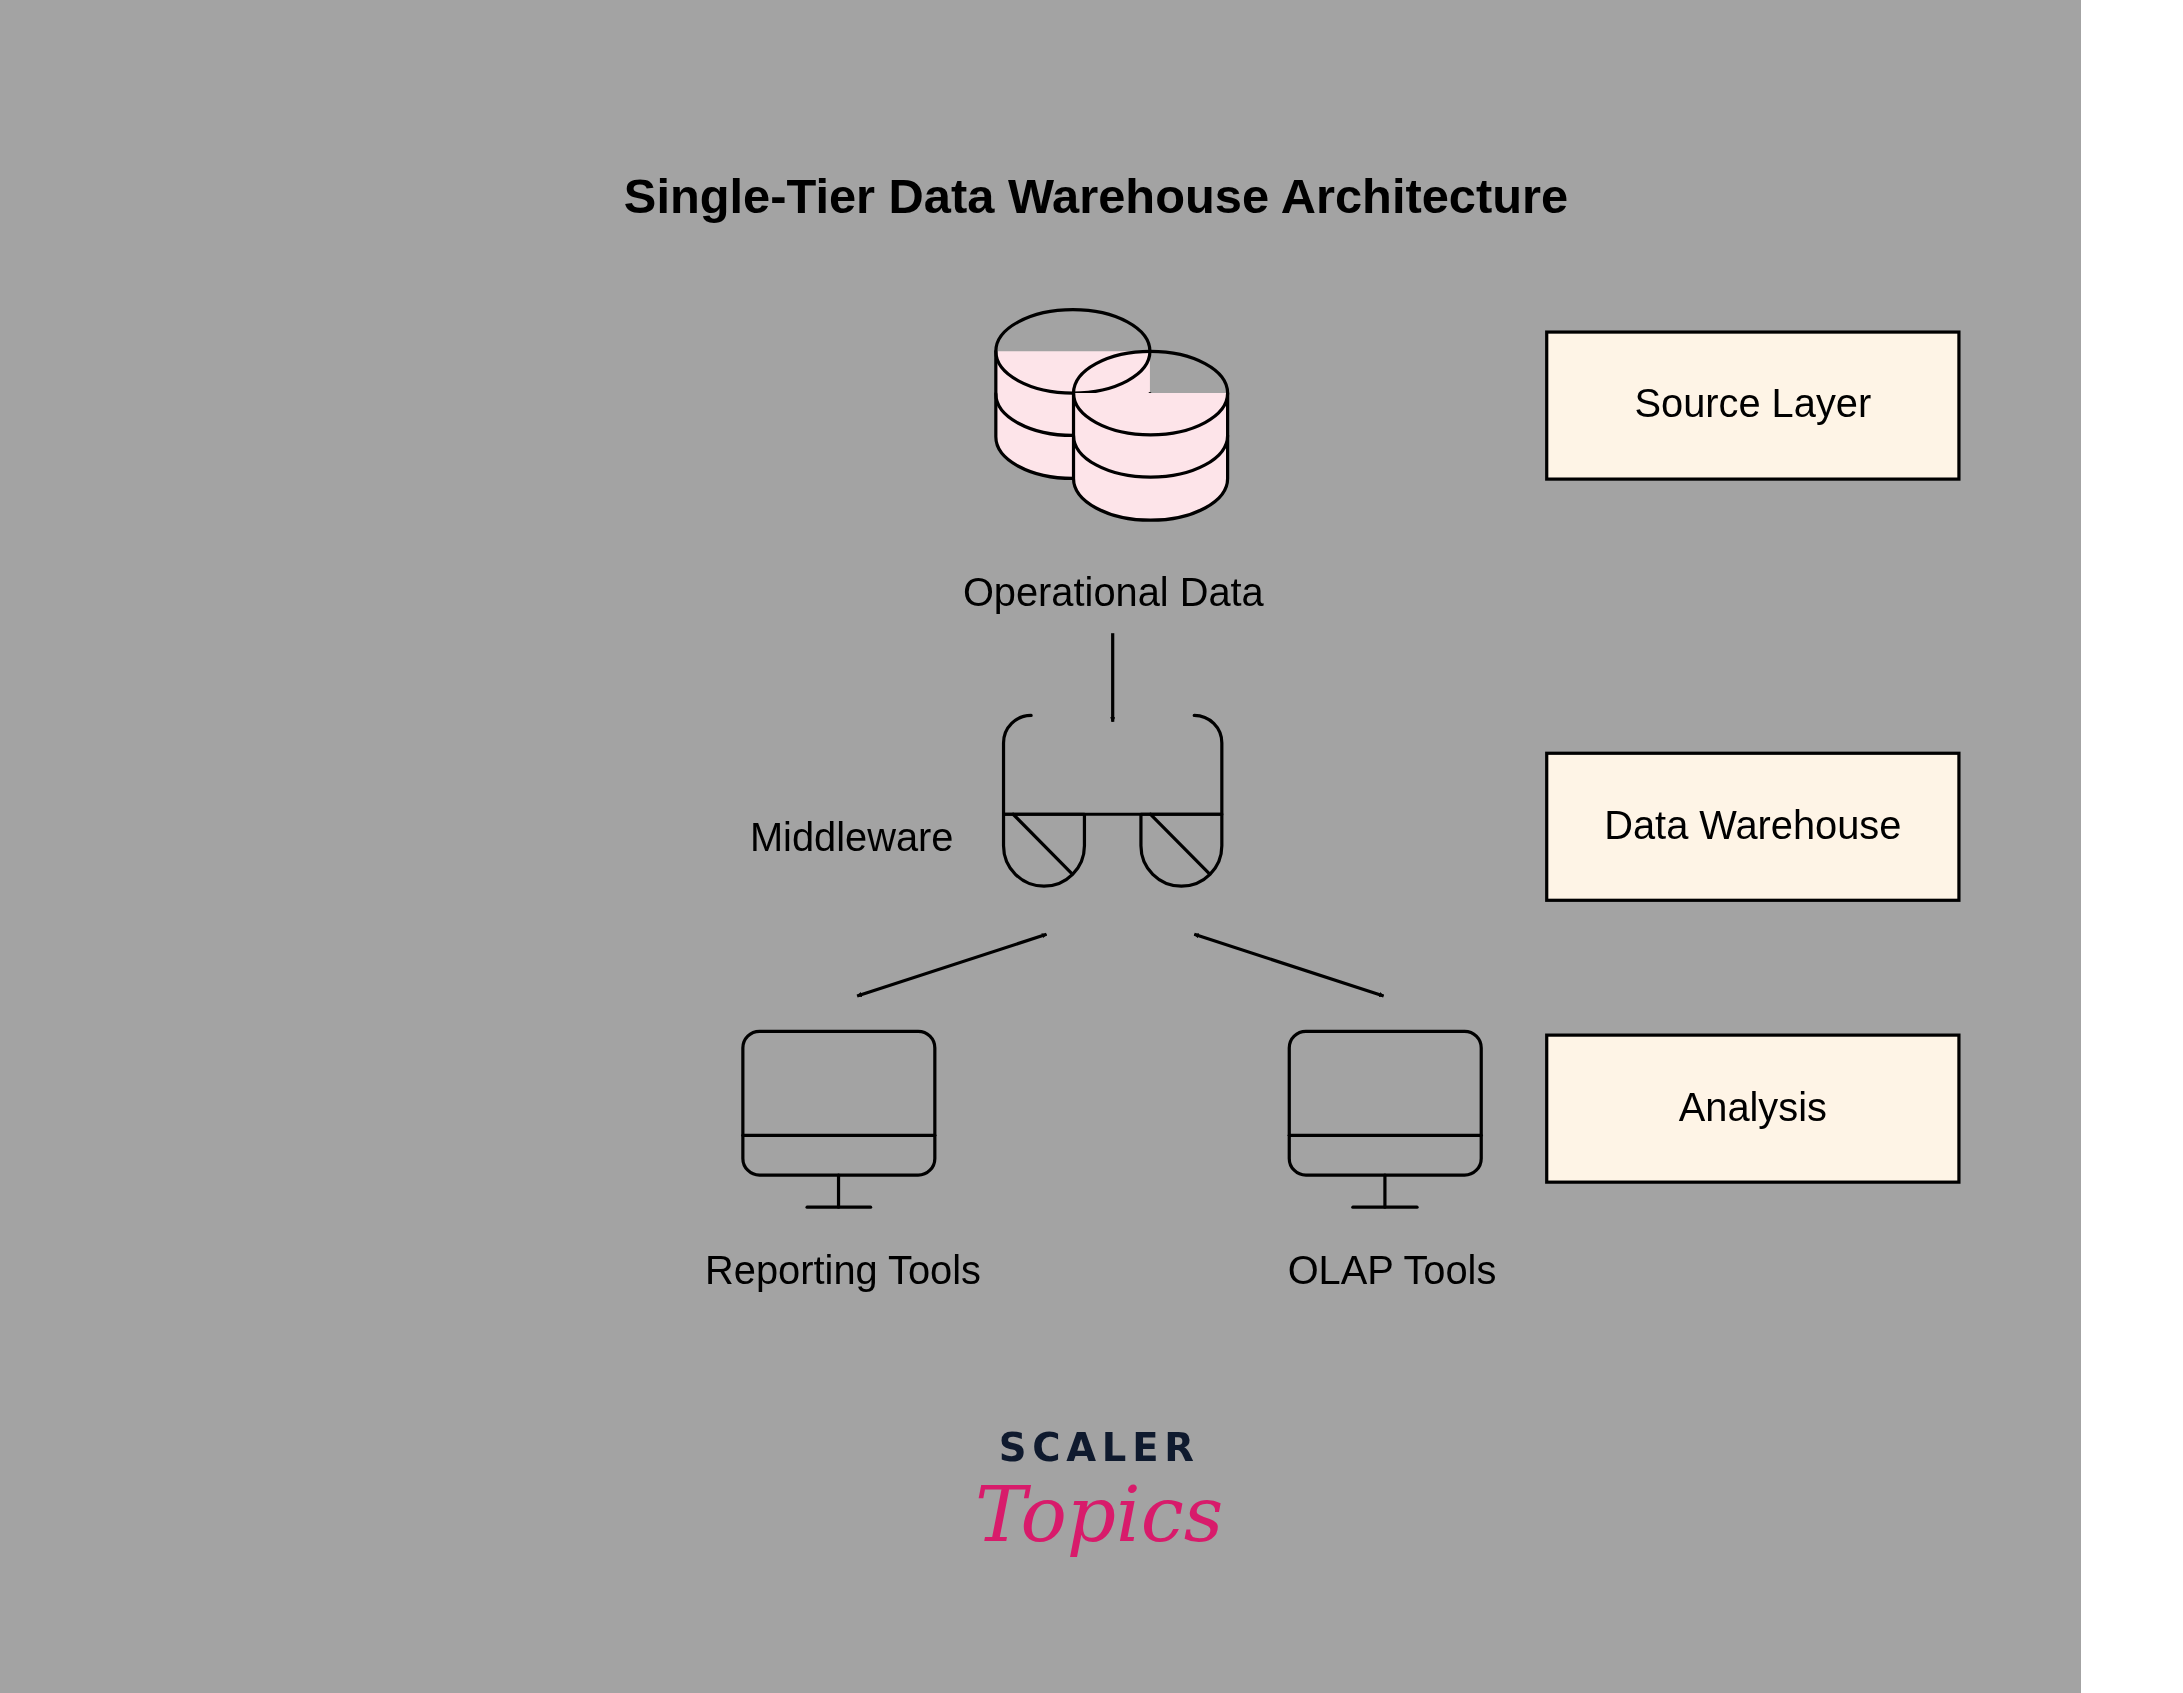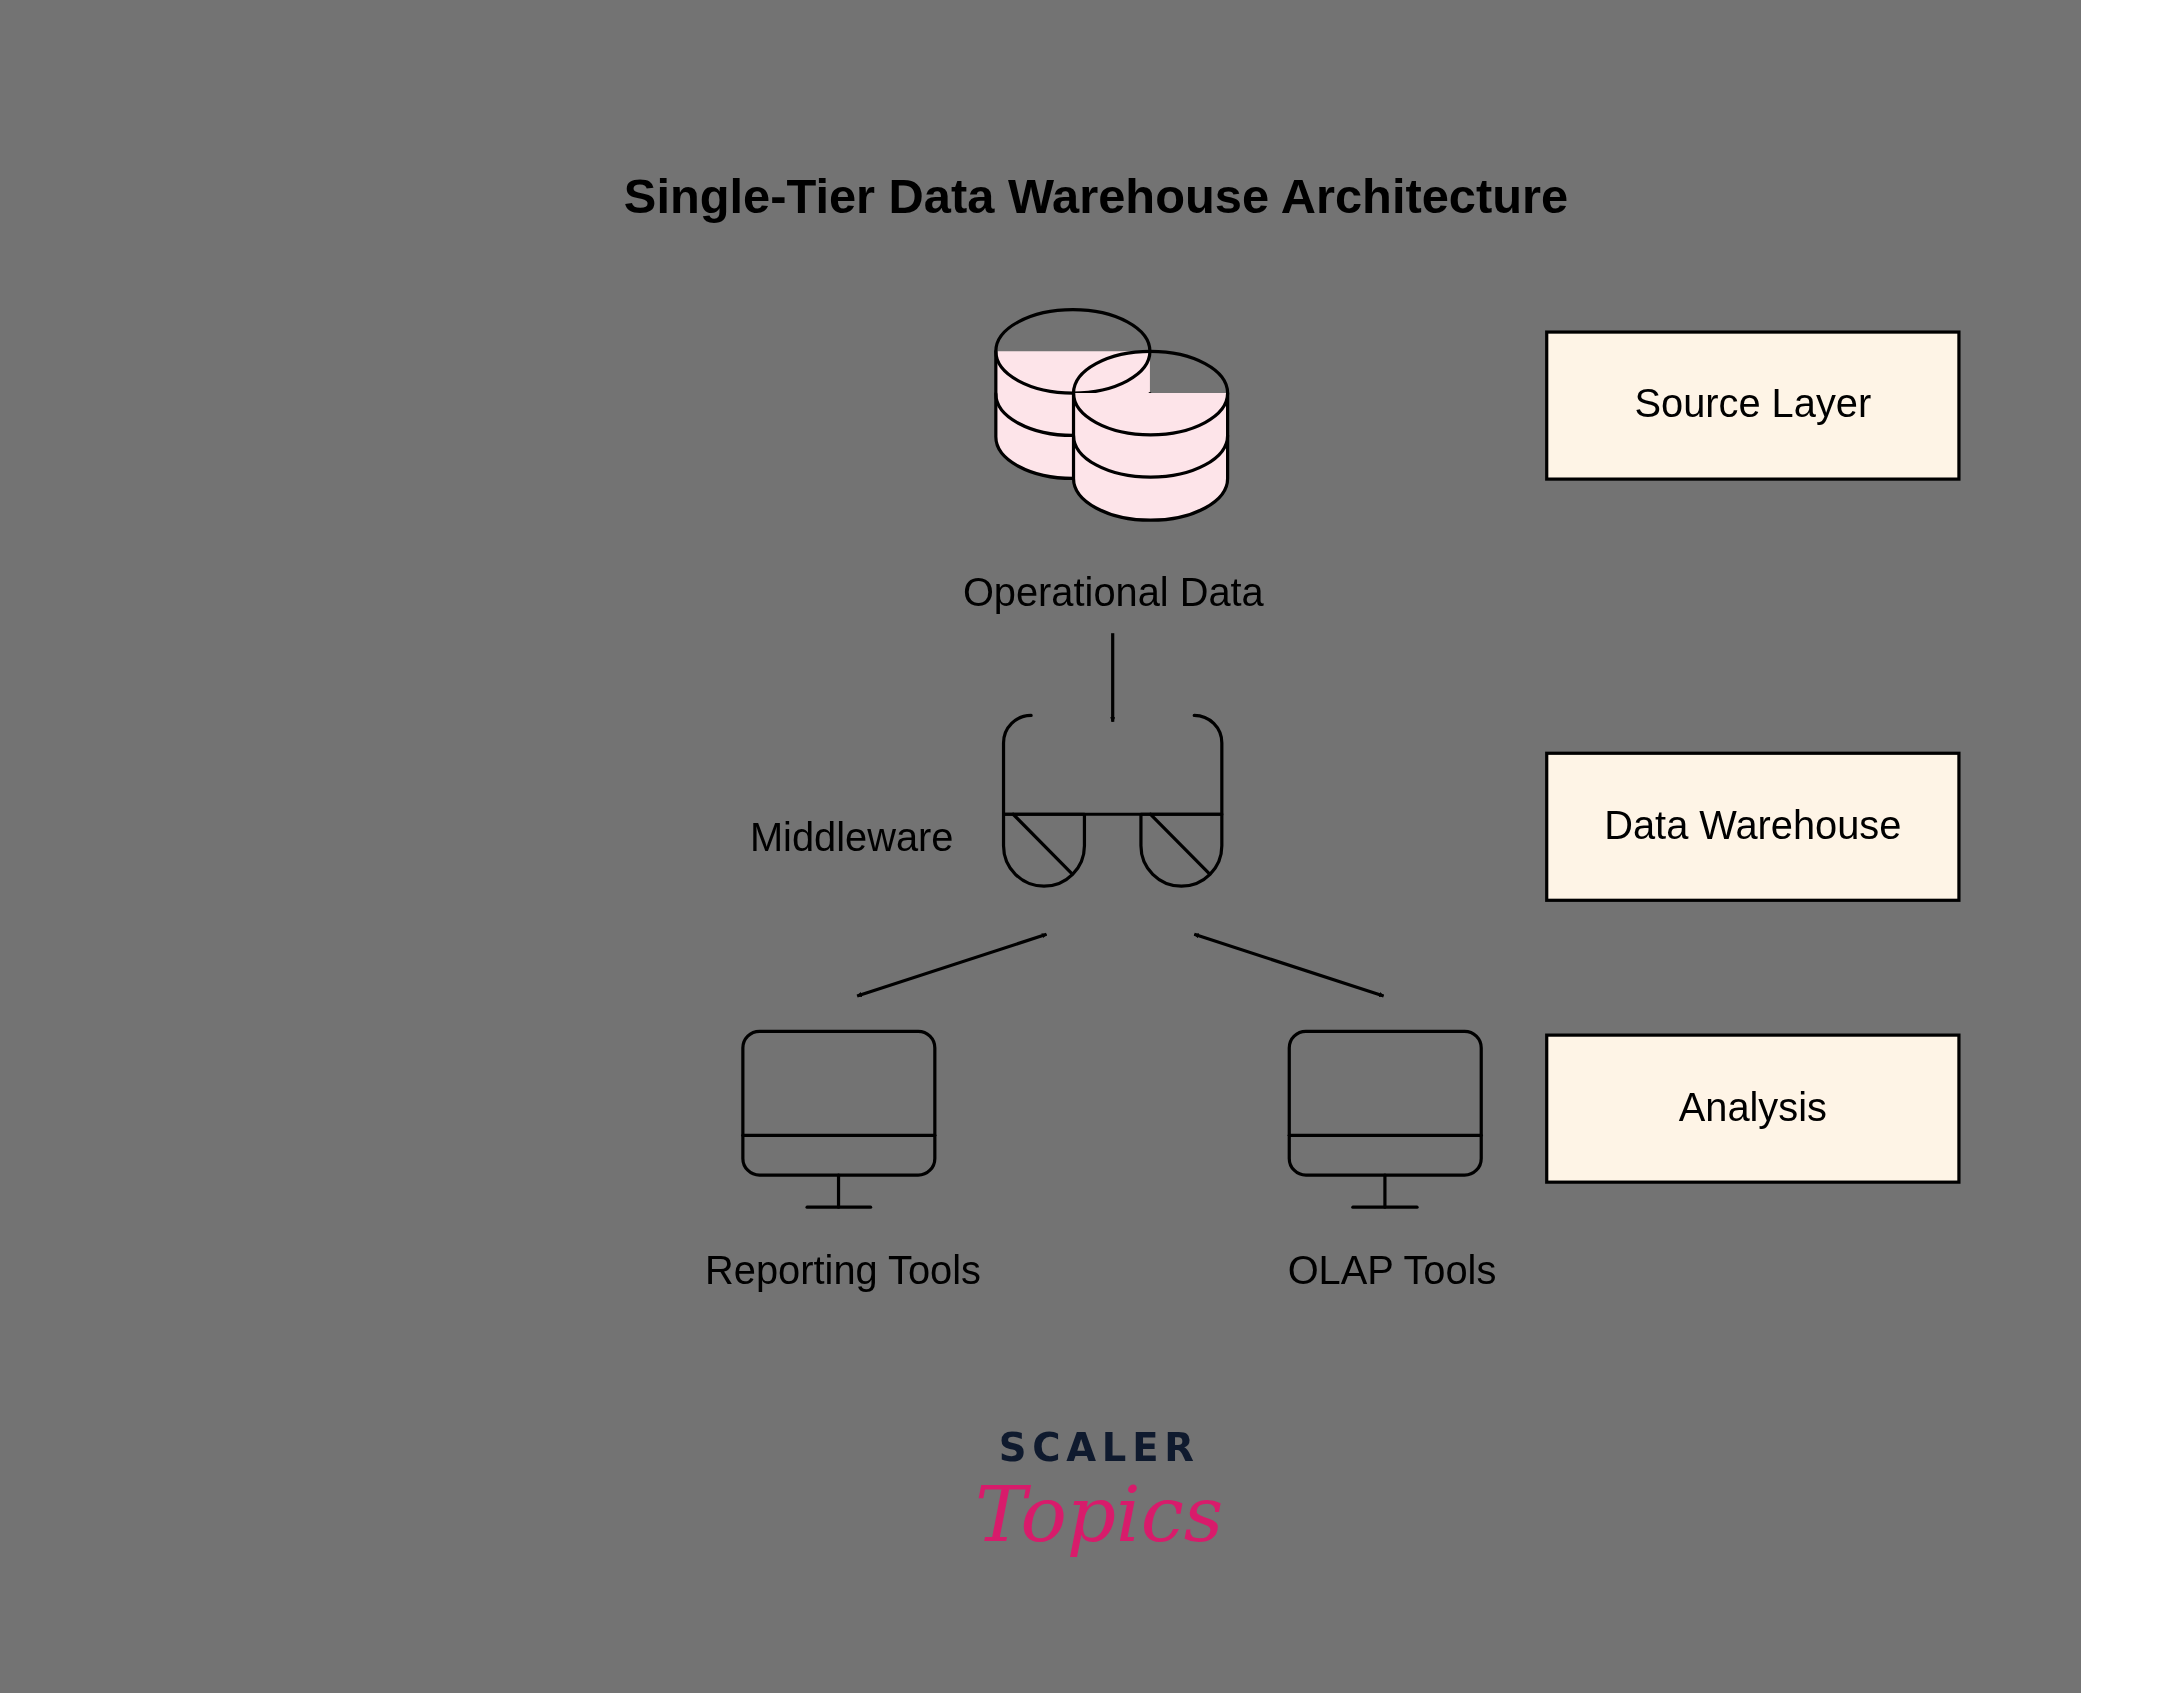--- a/index.html
+++ b/index.html
@@ -1,17 +1,17 @@
 <!DOCTYPE html>
 <html style="font-size:10.3px"><head>
   <meta charset="utf-8">
   <style>
     html, body { margin: 0; padding: 0; background: #ffffff; }
     body { width: 2183px; height: 1694px; overflow: hidden; }
-    #stage { position: relative; width: 2081px; height: 1694px; background: #737373; }
+    #stage { position: relative; width: 2081px; height: 1694px; background: #a3a3a3; }
     svg { position: absolute; left: 0; top: 0; }
     .title { font-family: "Liberation Sans", "DejaVu Sans", sans-serif; font-weight: bold; font-size: 76px; fill: #000000; }
     .label { font-family: "Liberation Sans", "DejaVu Sans", sans-serif; font-size: 62px; fill: #000000; }
     .box-label { font-family: "Liberation Sans", "DejaVu Sans", sans-serif; font-size: 62px; fill: #000000; }
     .stroke { stroke: #000000; stroke-width: 5; fill: none; stroke-linejoin: round; stroke-linecap: round; }
     .logo-top { font-family: "DejaVu Sans", sans-serif; font-weight: bold; font-size: 60px; letter-spacing: 9px; }
     .logo-script { font-family: "DejaVu Serif", serif; font-style: italic; font-size: 120px; }
   </style>
 </head>
 <body>

